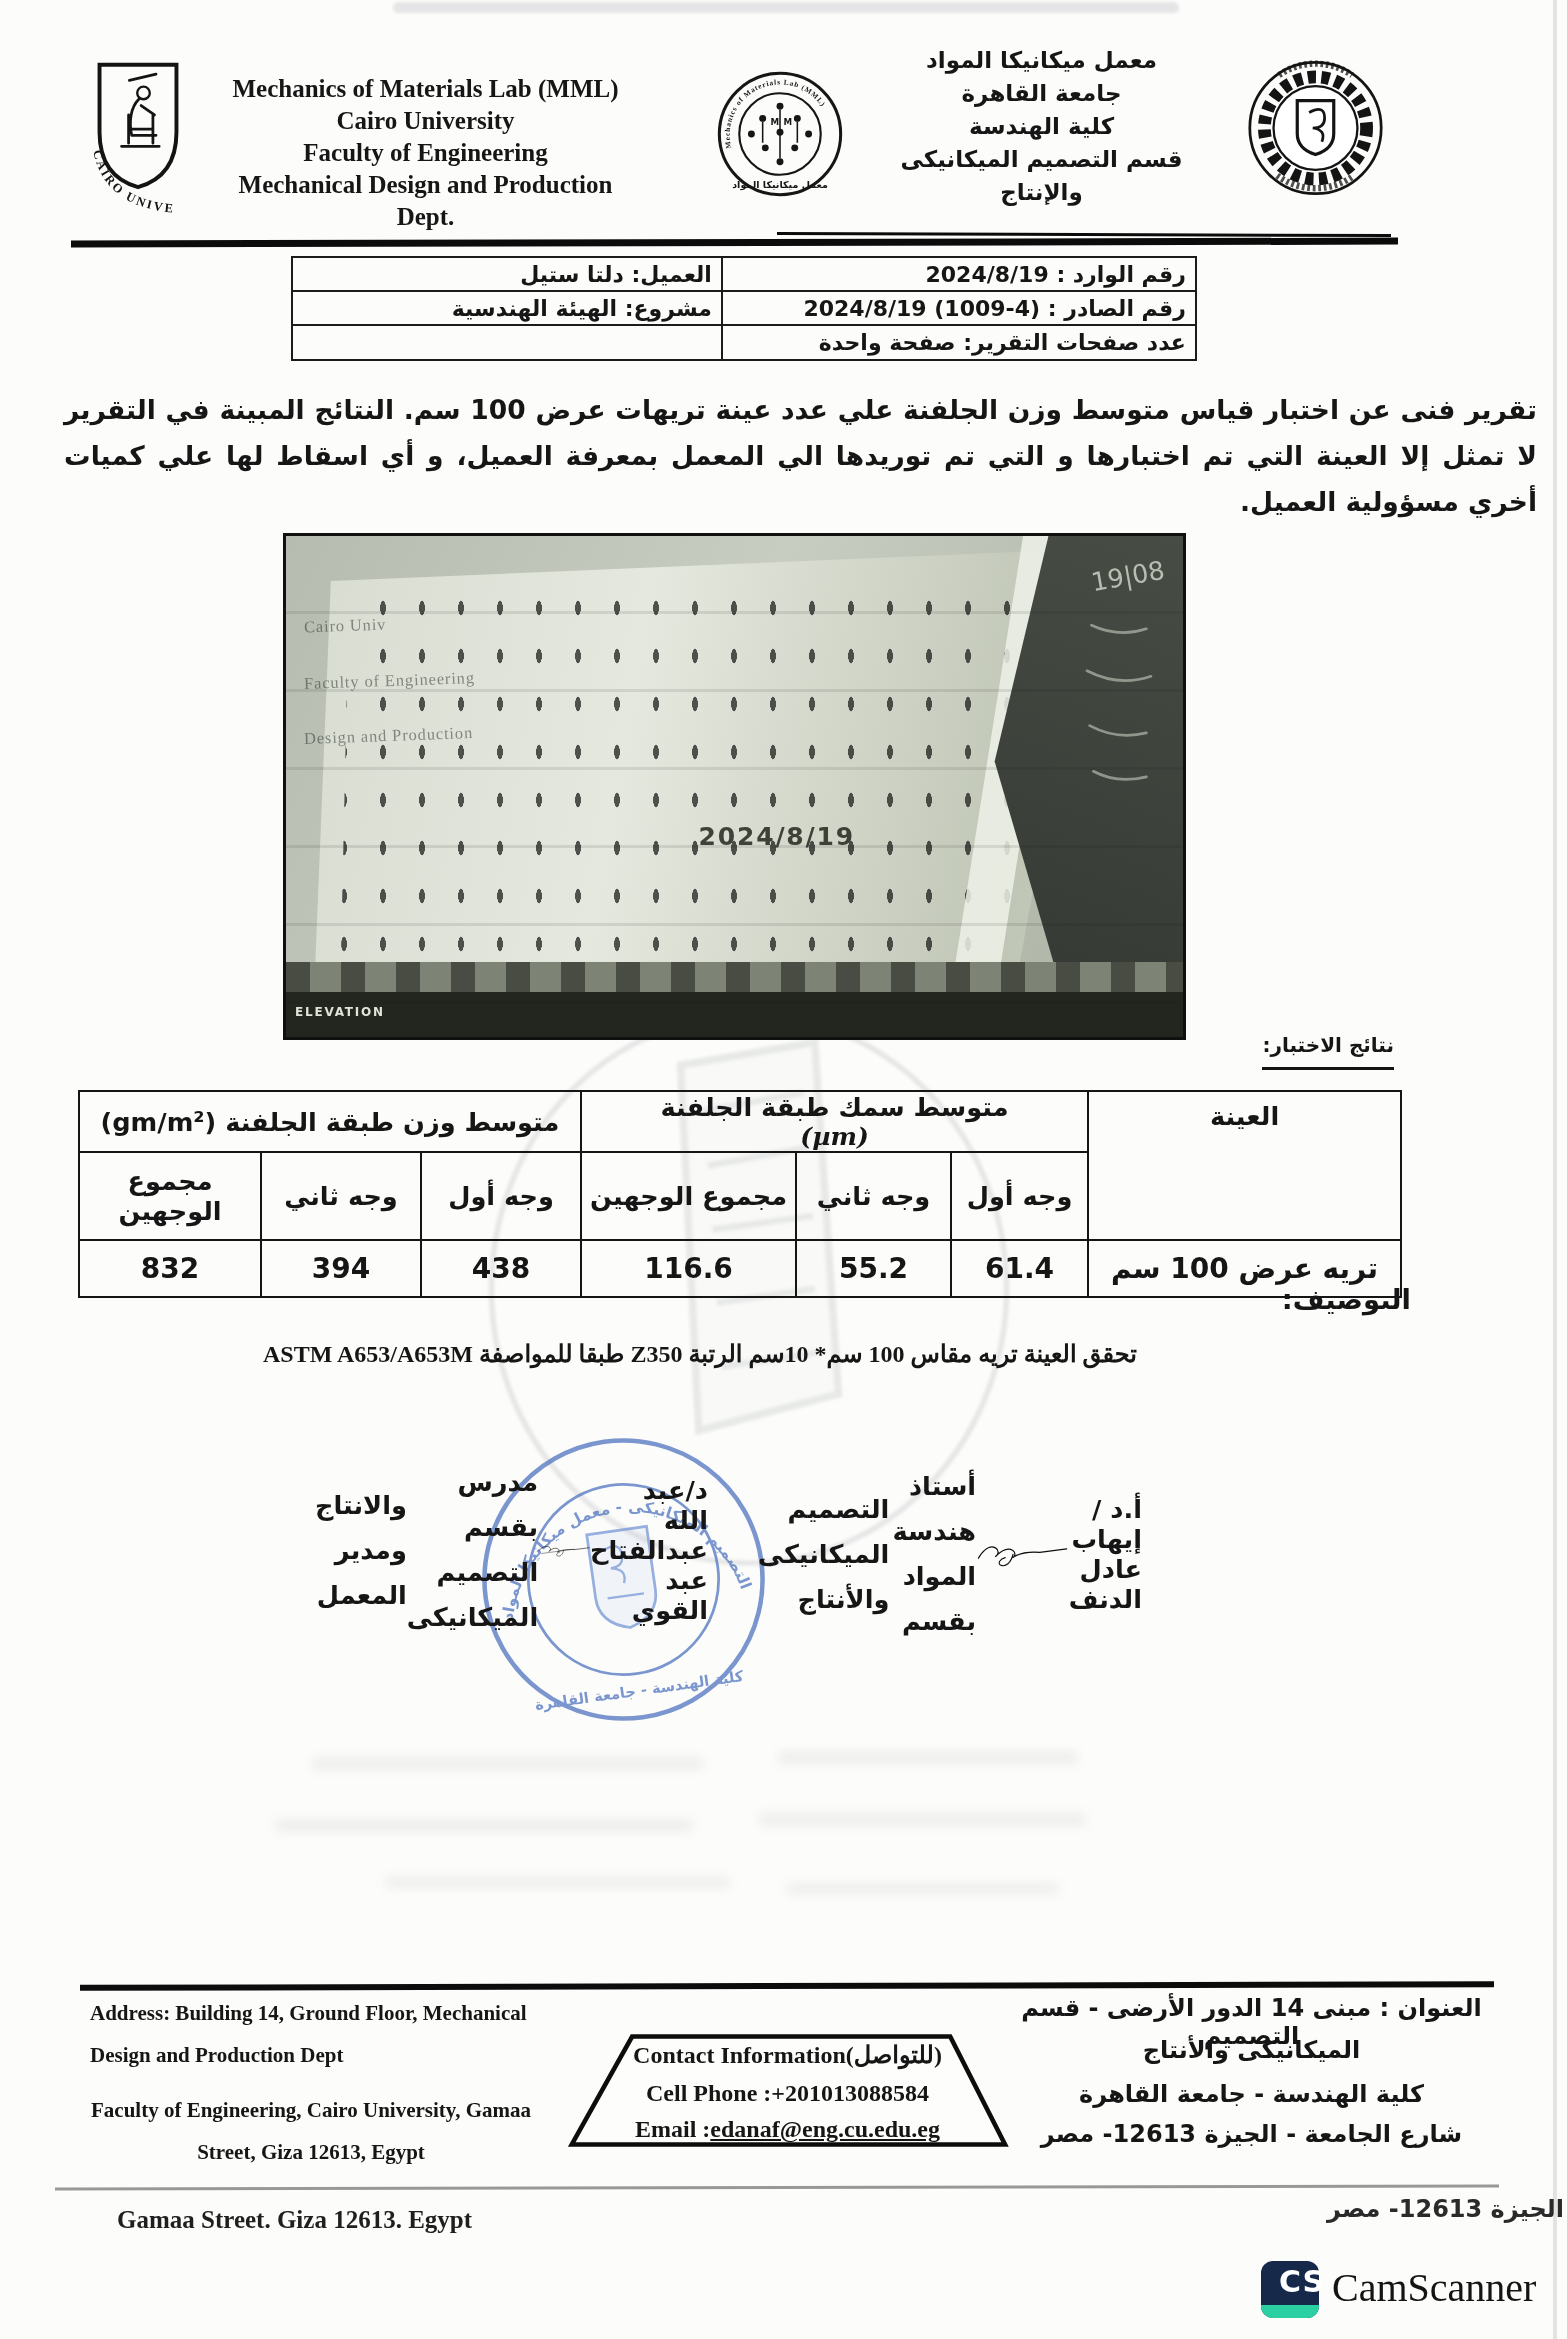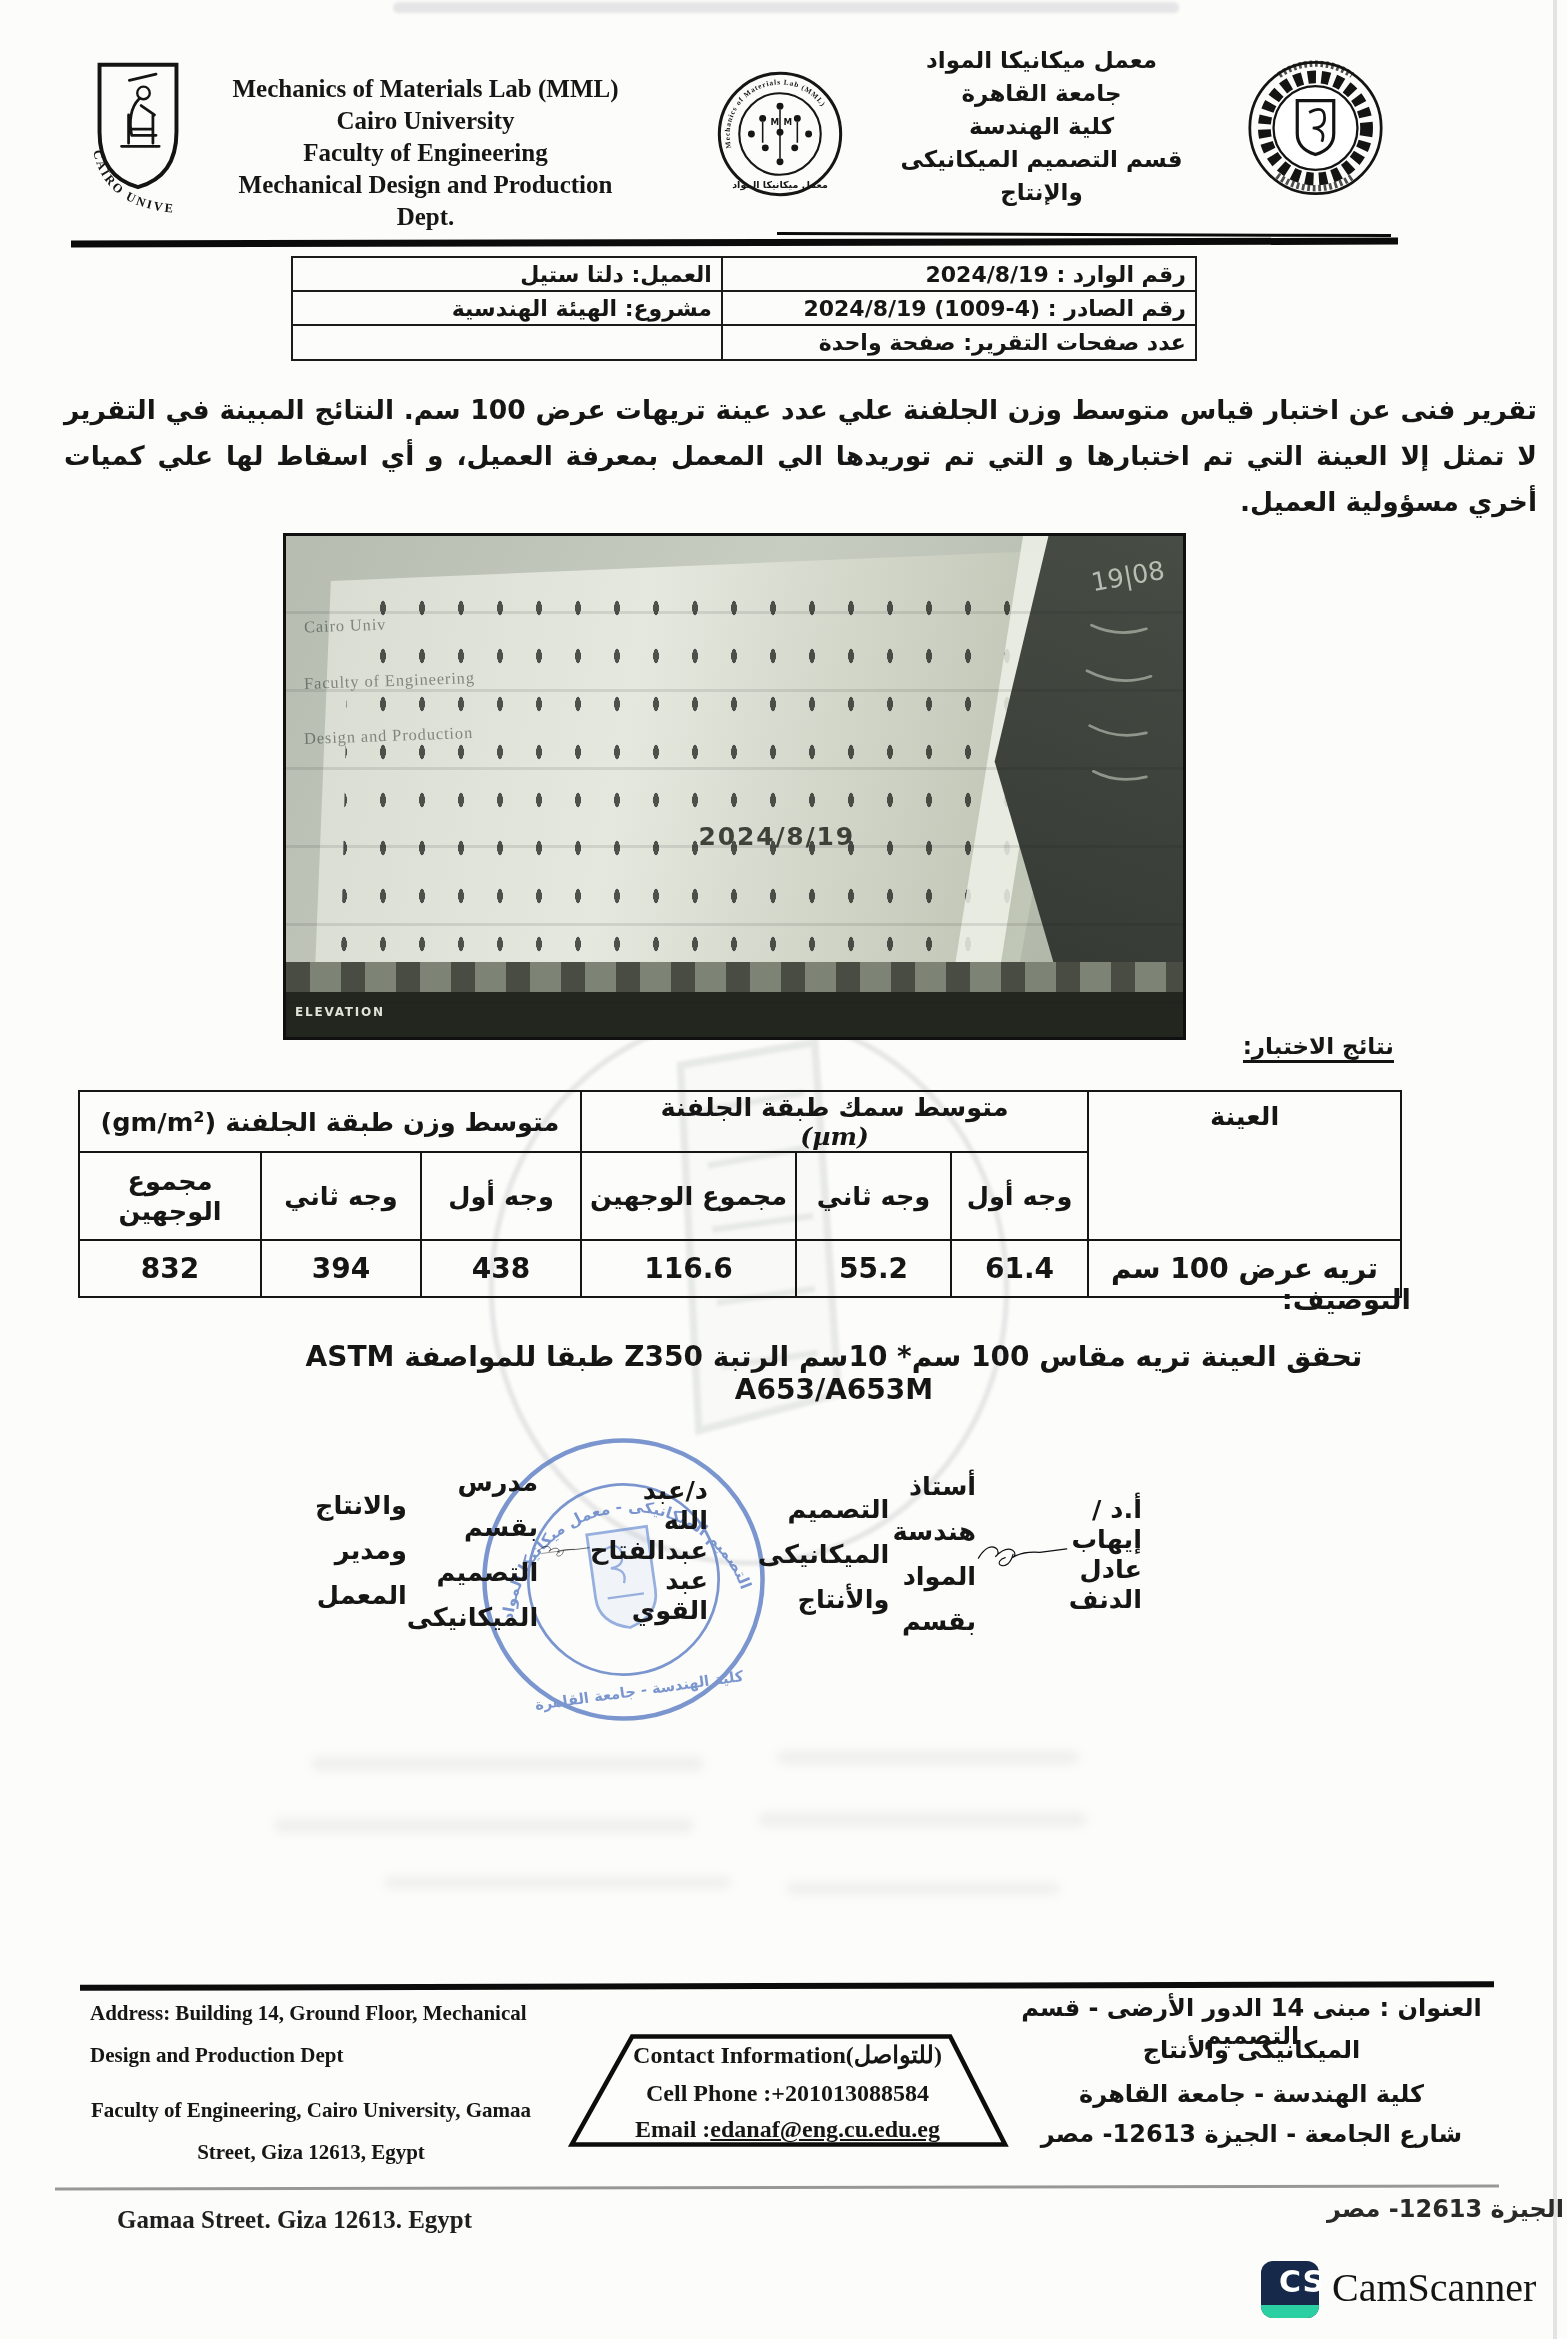--- a/index.html
+++ b/index.html
@@ -42,28 +42,28 @@
   .photo-scanlines{position:absolute;left:0;top:0;width:100%;height:100%;
         background:repeating-linear-gradient(180deg,transparent 0 75px,rgba(20,20,20,.10) 75px 78px);}
   .timestamp{position:absolute;left:46%;top:57%;font-size:25px;font-weight:bold;letter-spacing:1.8px;
         color:rgba(34,39,31,.85);filter:blur(0.4px);}
   .corner-note{position:absolute;right:2%;top:5%;color:#ccd2c5;font-size:25.6px;transform:rotate(-10deg);
         font-family:"DejaVu Sans",sans-serif;opacity:.85;}
   .elev{position:absolute;left:1%;bottom:3.5%;color:#dfe3d8;font-size:12px;letter-spacing:1.8px;font-weight:bold;}
   .ghostline{position:absolute;left:2%;color:rgba(38,44,38,.5);font-family:"Liberation Serif",serif;
         font-size:16.4px;transform:rotate(-2deg);letter-spacing:0.9px;}
   
-  .res-head{right:174px;top:1033px;font-size:23px;border-bottom:3.7px solid #141414;padding-bottom:1px;}
+  .res-head{right:174px;top:1033px;font-size:20px;border-bottom:3.7px solid #141414;padding-bottom:10px;}
   .res-table{border-collapse:collapse;table-layout:fixed;background:transparent;}
   .res-table th,.res-table td{border:2.7px solid #151515;text-align:center;font-weight:bold;padding:0 3.7px;}
   .res-table th{font-size:25.6px;}
   .res-table td{font-size:28px;}
   .unit-it{font-family:"DejaVu Serif",serif;font-style:italic;font-weight:bold;font-size:25px;direction:ltr;}
   .desc-head{right:157px;top:1284px;font-size:27.4px;}
-  .desc-text{right:163px;top:1340px;width:1142px;text-align:center;font-size:28px;}
+  .desc-text{right:163px;top:1340px;width:1142px;text-align:left;font-size:24px;font-family:Liberation Serif, serif;}
   
   .sig-block{display:flex;flex-direction:row;align-items:center;}
   .sig-name{font-size:25.6px;}
   .sig-title{font-size:25.6px;line-height:45px;}
   
   .bleed{background:rgba(90,90,102,.07);filter:blur(4.6px);border-radius:7.3px;}
   
   .foot-rule{left:80px;top:1983px;width:1414px;height:6.4px;background:#0c0c0c;transform:rotate(-0.15deg);}
   .foot-en{font-size:21px;}
   .foot-ar{font-size:24px;text-align:center;}

